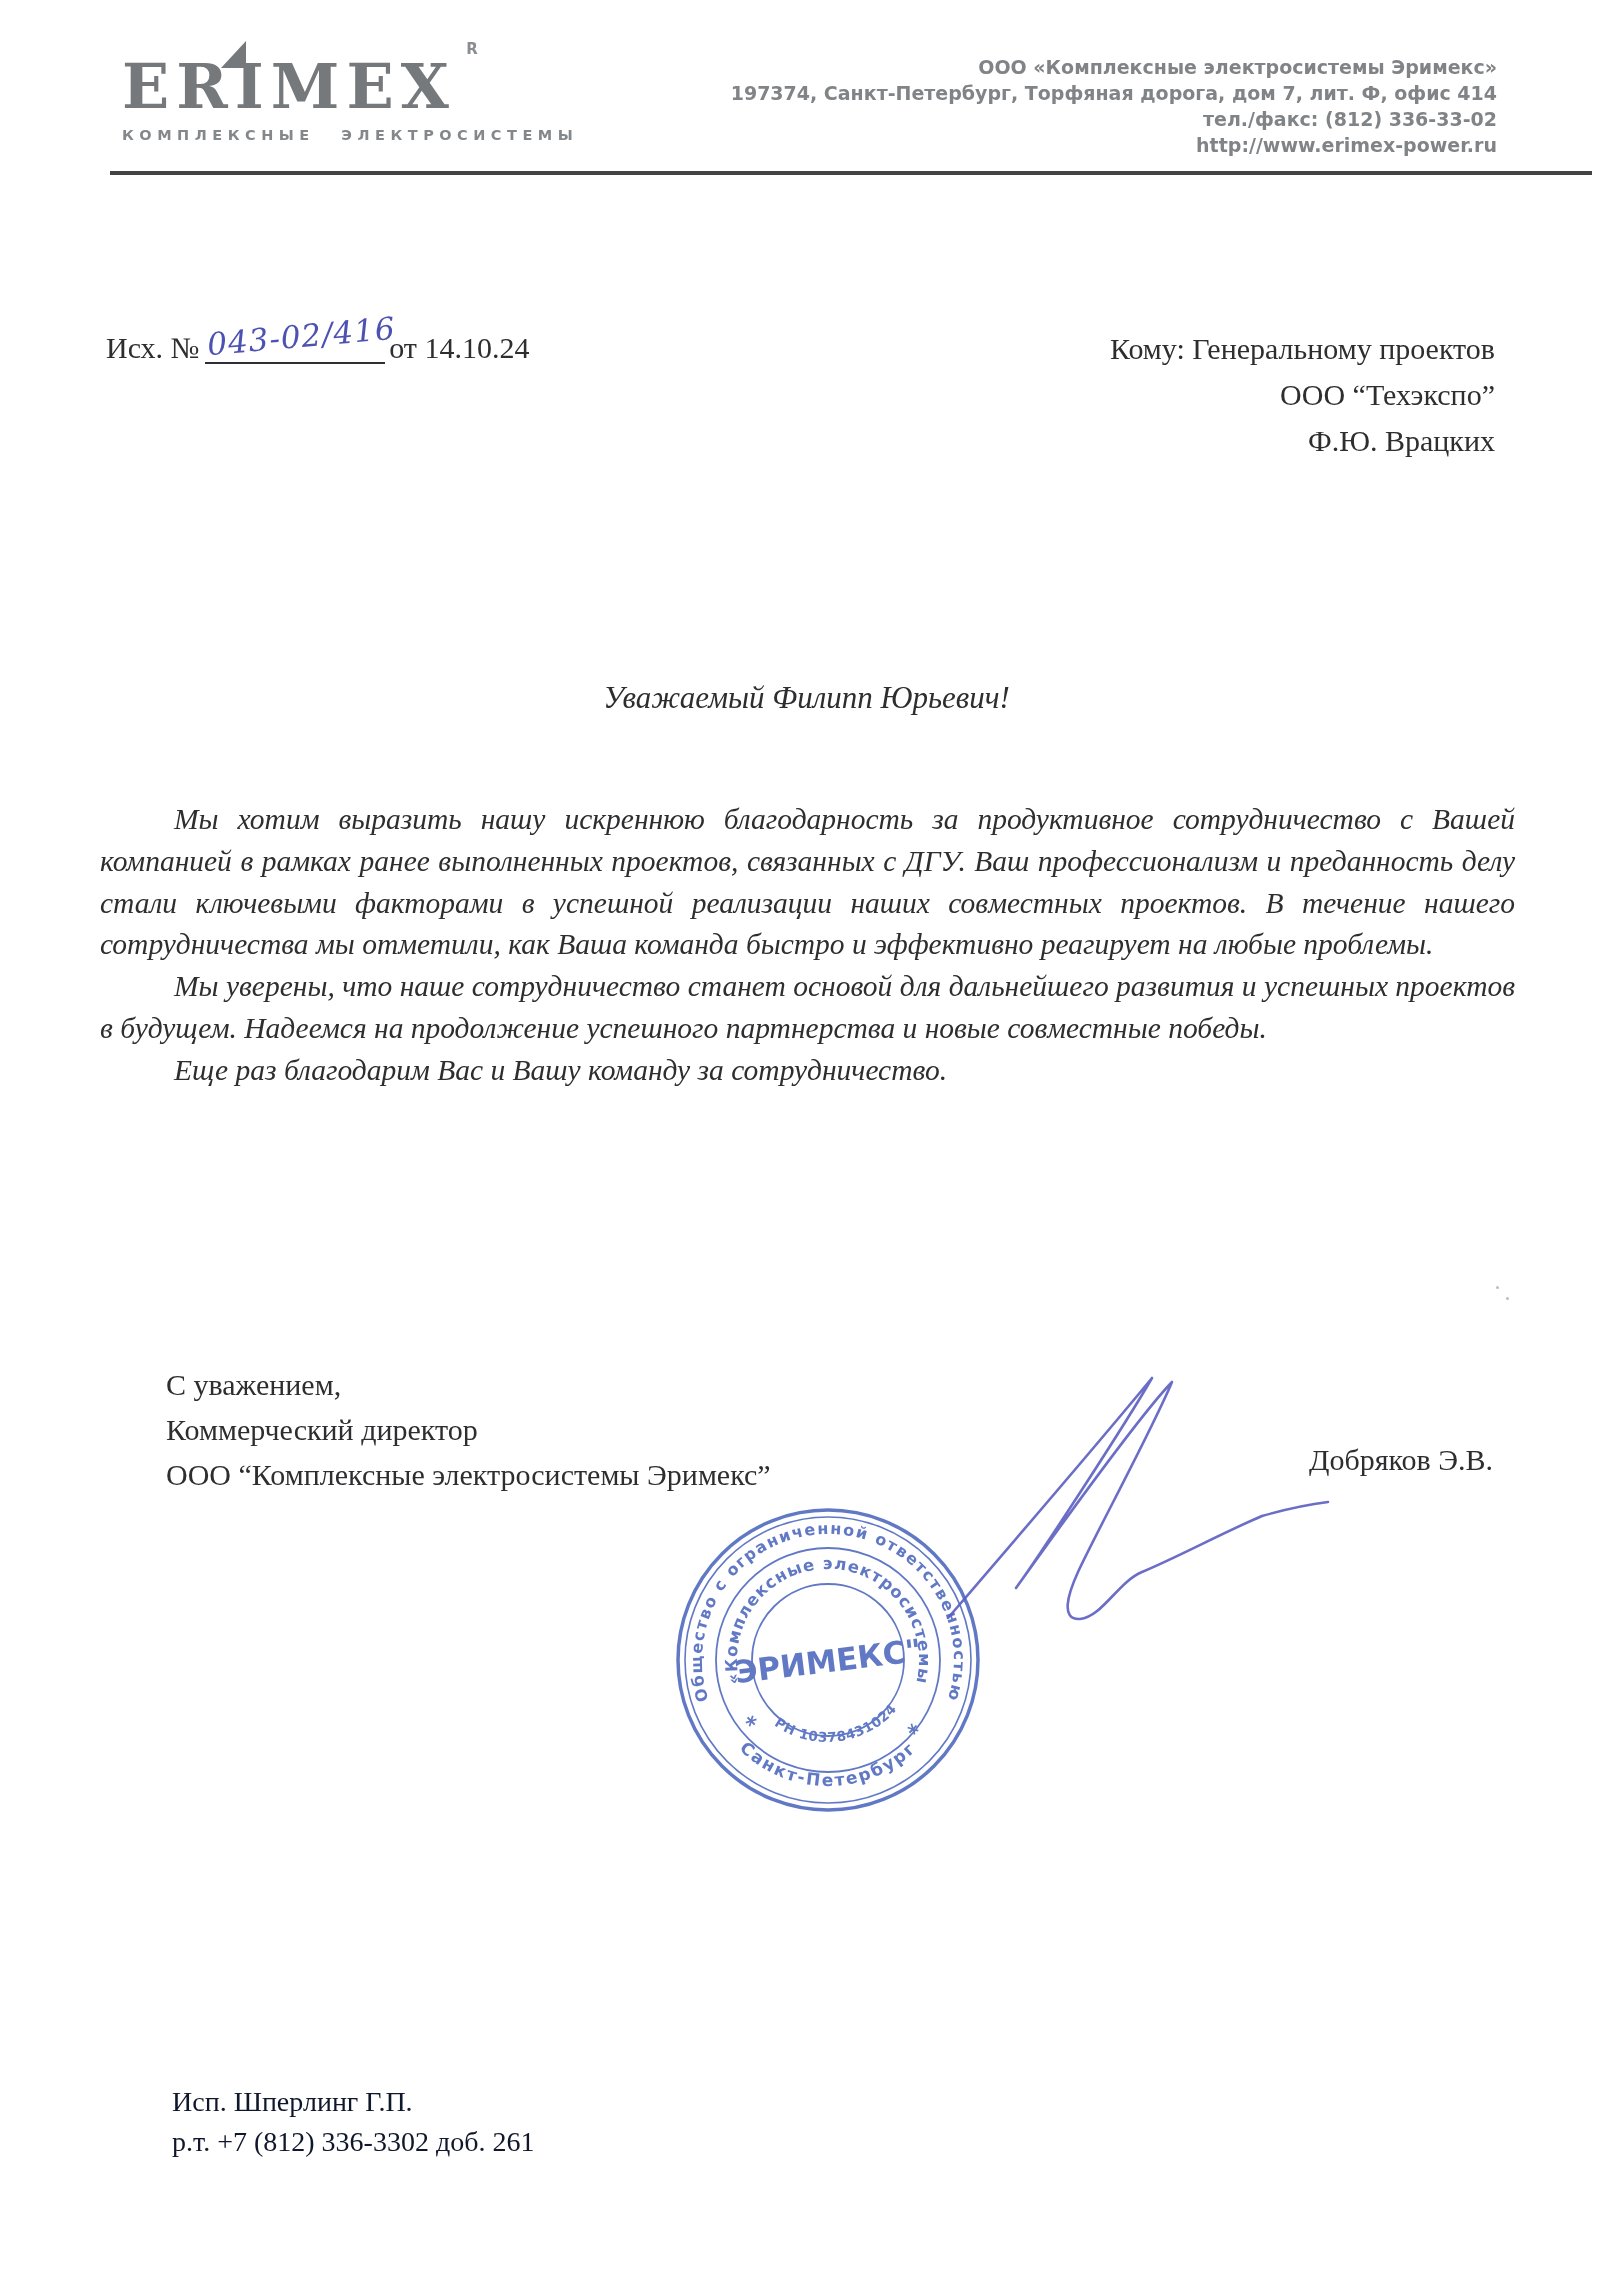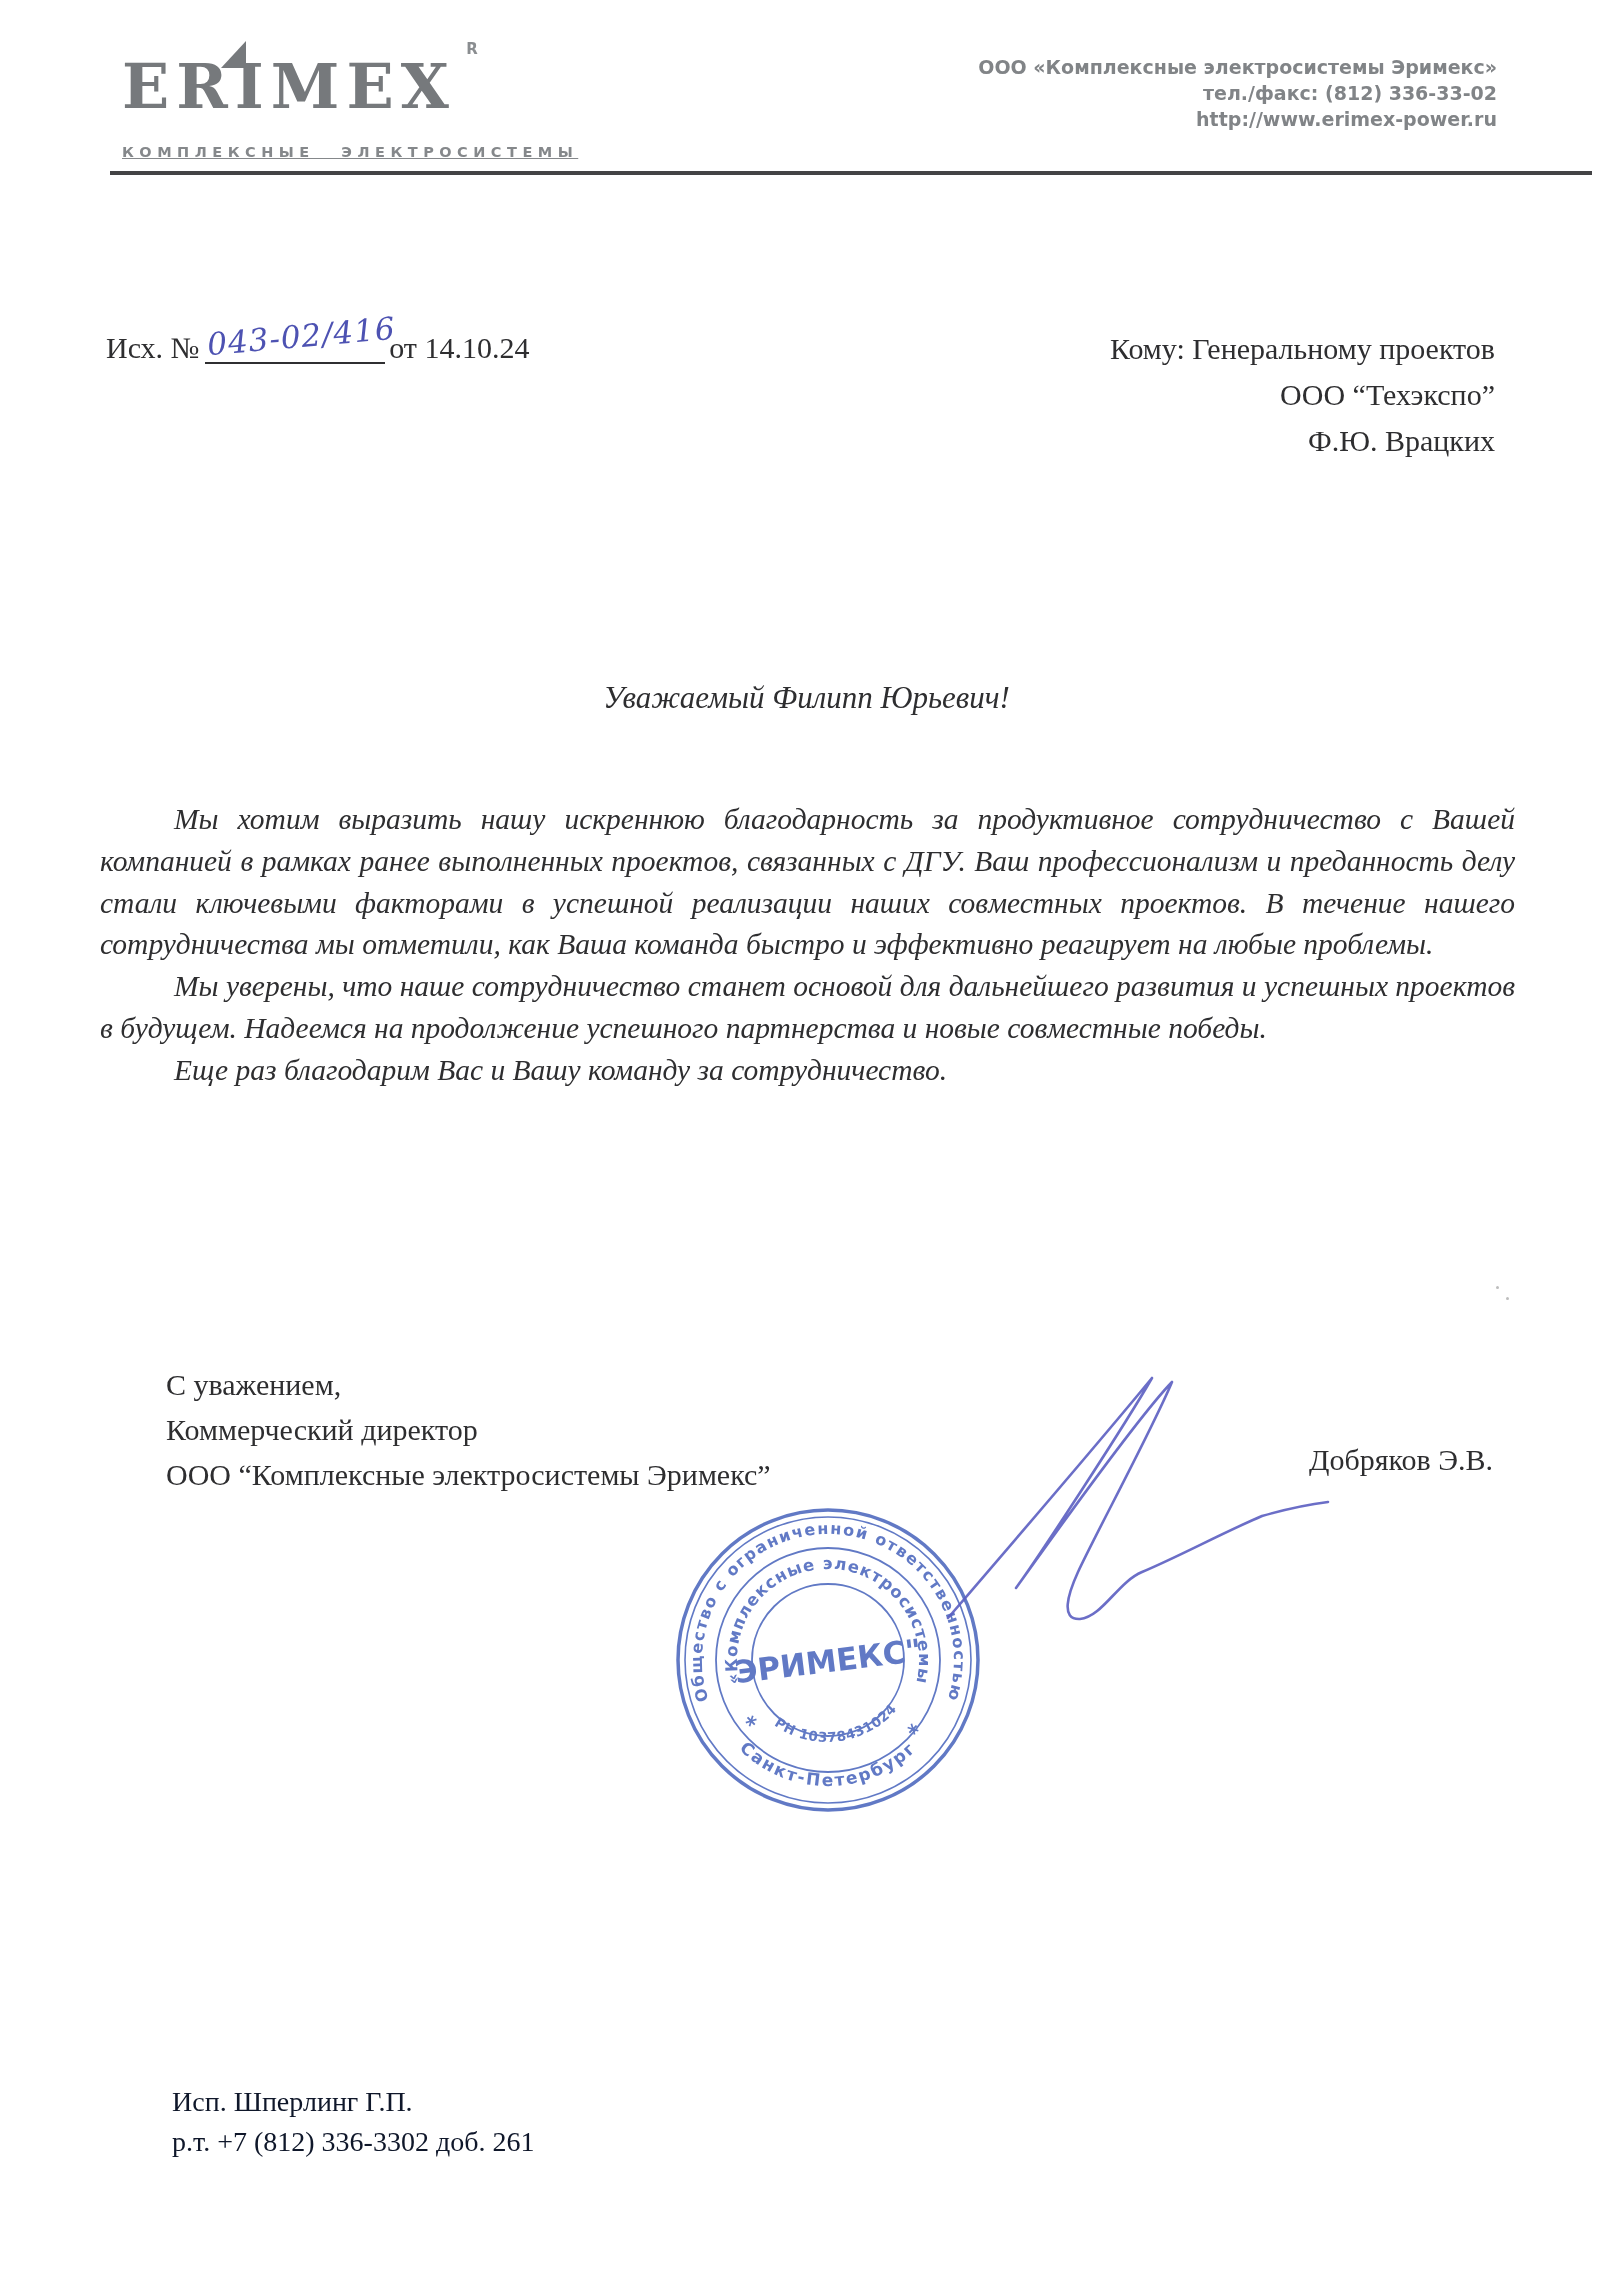--- a/index.html
+++ b/index.html
@@ -19,24 +19,23 @@
   .logo-flag {
     position:absolute; left:99px; top:-15px; width:25px; height:27px;
     background:#76797c; clip-path:polygon(100% 0, 100% 100%, 0 100%);
   }
   .logo-reg {
     position:absolute; right:-22px; top:-14px;
     font-family:"DejaVu Sans", sans-serif; font-size:15px; color:#8a8d90;
     letter-spacing:0;
   }
   .logo-tagline {
-    margin-top:26px; font-family:"DejaVu Sans", sans-serif; font-weight:bold;
+    margin-top:9px; font-family:"DejaVu Sans", sans-serif; font-weight:bold;
     font-size:14.5px; letter-spacing:5.5px; word-spacing:16px; color:#85888b;
     white-space:nowrap;
-    text-decoration:underline;
   }
   .head-contact {
     position:absolute; right:116px; top:54px; text-align:right;
     font-family:"DejaVu Sans", sans-serif; font-weight:bold;
     font-size:19px; line-height:26px; color:#818487; white-space:nowrap;
   }
   .head-rule {
     position:absolute; left:110px; top:171px; width:1482px; height:4px;
     background:#434345;
   }
@@ -108,20 +107,21 @@
     <div class="logo-word">
       <span>ERIMEX</span>
       <span class="logo-flag"></span>
       <span class="logo-reg">R</span>
     </div>
     <div class="logo-tagline">КОМПЛЕКСНЫЕ ЭЛЕКТРОСИСТЕМЫ</div>
   </div>
 
   <div class="head-contact">
     <div>ООО «Комплексные электросистемы Эримекс»</div>
+    <div>197374, Санкт-Петербург, Торфяная дорога, дом 7, лит. Ф, офис 414</div>
     <div>тел./факс: (812) 336-33-02</div>
     <div>http://www.erimex-power.ru</div>
   </div>
 
   <div class="head-rule"></div>
 
   <div class="ref-line">
     <span>Исх. №</span><span class="ref-underline"><span class="ref-handwriting">043-02/416</span></span><span>от 14.10.24</span>
   </div>
 

